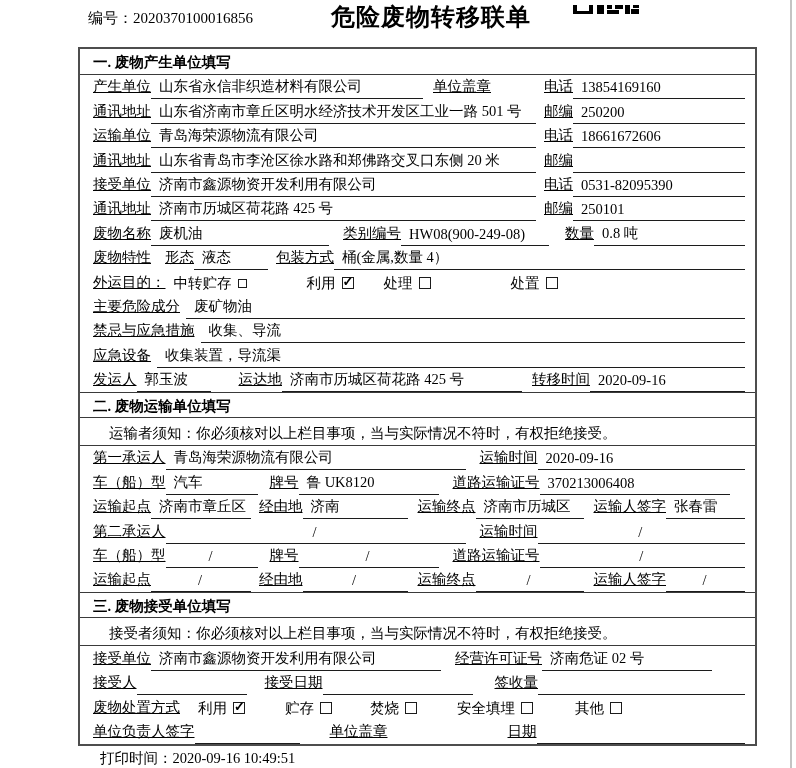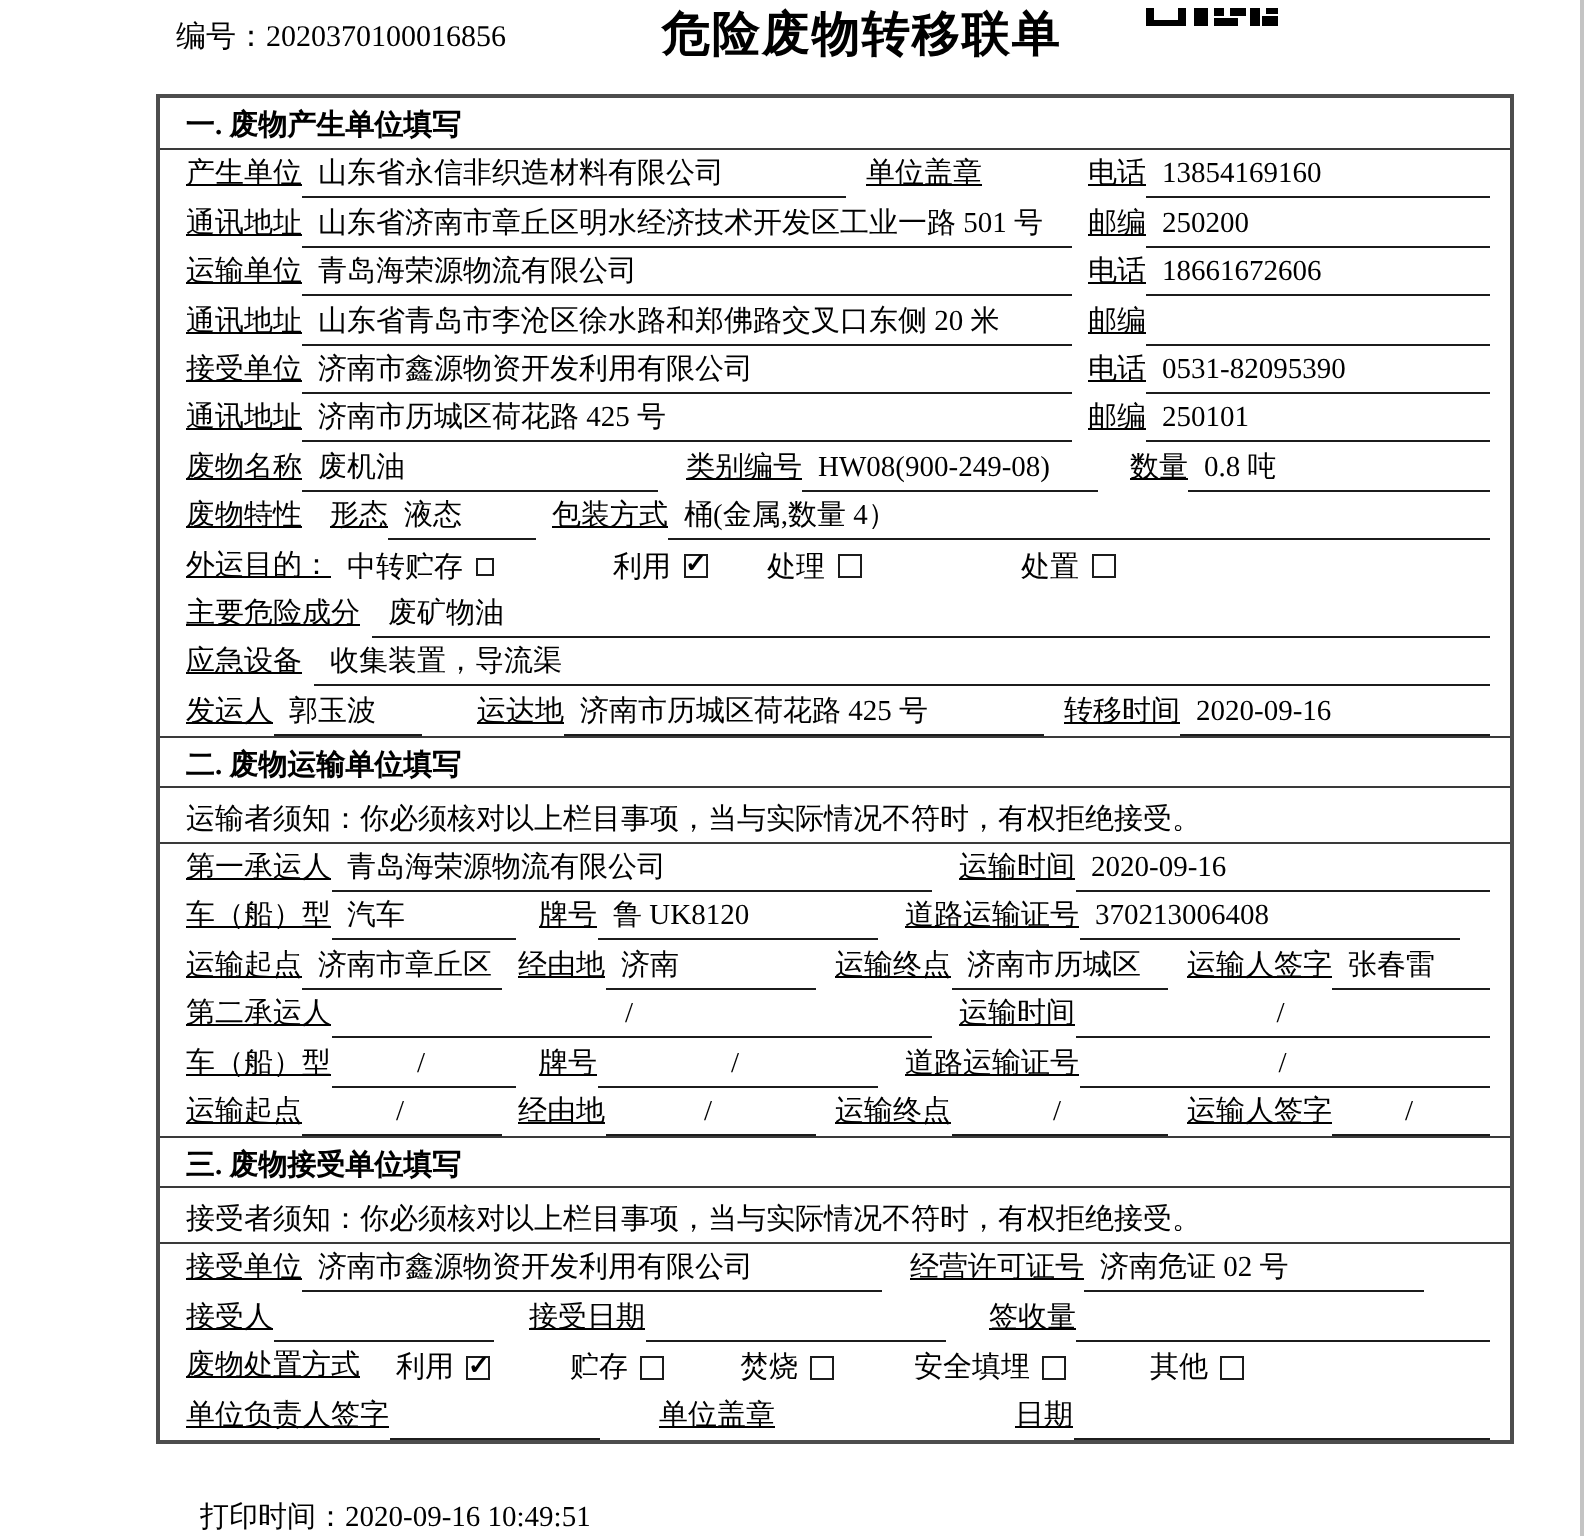--- a/index.html
+++ b/index.html
@@ -11,21 +11,21 @@
   .serial { position:absolute; left:88px; top:9px; font-size:15px; white-space:nowrap; }
   .title  { position:absolute; left:331px; top:1px; font-size:24px; font-weight:bold; letter-spacing:1px; white-space:nowrap; }
   .qr     { position:absolute; left:573px; top:0; }
   .right-edge { position:absolute; right:4px; top:0; width:2px; height:768px; background:#c4c4c4; }
 
   .box { position:absolute; left:78px; top:47px; width:679px; border:2px solid #4d4d4d; background:#fff;
          display:flex; flex-direction:column; }
   .sec { font-weight:bold; font-size:14.5px; height:26px; padding:4px 8px 0 13px;
          border-bottom:1.5px solid #3a3a3a; }
   .sec.bt { border-top:1.5px solid #3a3a3a; }
-  .notice { font-size:14.5px; height:28px; padding:6px 8px 0 13px; border-bottom:1.2px solid #3a3a3a; white-space:nowrap; }
+  .notice { font-size:14.5px; height:28px; padding:6px 8px 0 29px; border-bottom:1.2px solid #3a3a3a; white-space:nowrap; }
   .row { display:flex; align-items:flex-end; height:24.4px; padding:0 10px 0 13px; font-size:14.5px; }
   .lbl { white-space:nowrap; padding-bottom:3px;text-decoration:underline; }
   .v   { border-bottom:1px solid #1c1c1c; padding:0 2px 2px 8px; white-space:nowrap; min-height:19px; }
   .g   { flex:1 1 auto; }
   .sp  { flex:0 0 auto;font-family:Liberation Serif, serif; }
   .ctr { text-align:center; padding-left:0; }
   .opt { display:flex; align-items:center; padding-bottom:2px; }
   .cb  { display:inline-block; width:12px; height:12px; border:1.5px solid #1c1c1c; margin-left:6px; position:relative; background:#fff; }
   .cb.checked::after { content:"✓"; position:absolute; left:0; top:-4px; font-size:13px; font-weight:bold; }
   .cb.small { width:9px; height:9px; }
@@ -136,20 +136,24 @@
         <span>处置</span>
         <span class="cb"></span>
       </span>
   </div>
 
   <div class="row">
     <span class="lbl">主要危险成分</span>
     <span class="v g" style="margin-left:6px">废矿物油</span>
   </div>
 
+  <div class="row">
+    <span class="lbl">禁忌与应急措施</span>
+    <span class="v g" style="margin-left:6px">收集、导流</span>
+  </div>
 
   <div class="row">
     <span class="lbl">应急设备</span>
     <span class="v g" style="margin-left:6px">收集装置，导流渠</span>
   </div>
 
   <div class="row">
     <span class="lbl">发运人</span>
     <span class="v sp" style="width:74px">郭玉波</span>
     <span class="lbl" style="margin-left:28px">运达地</span>

